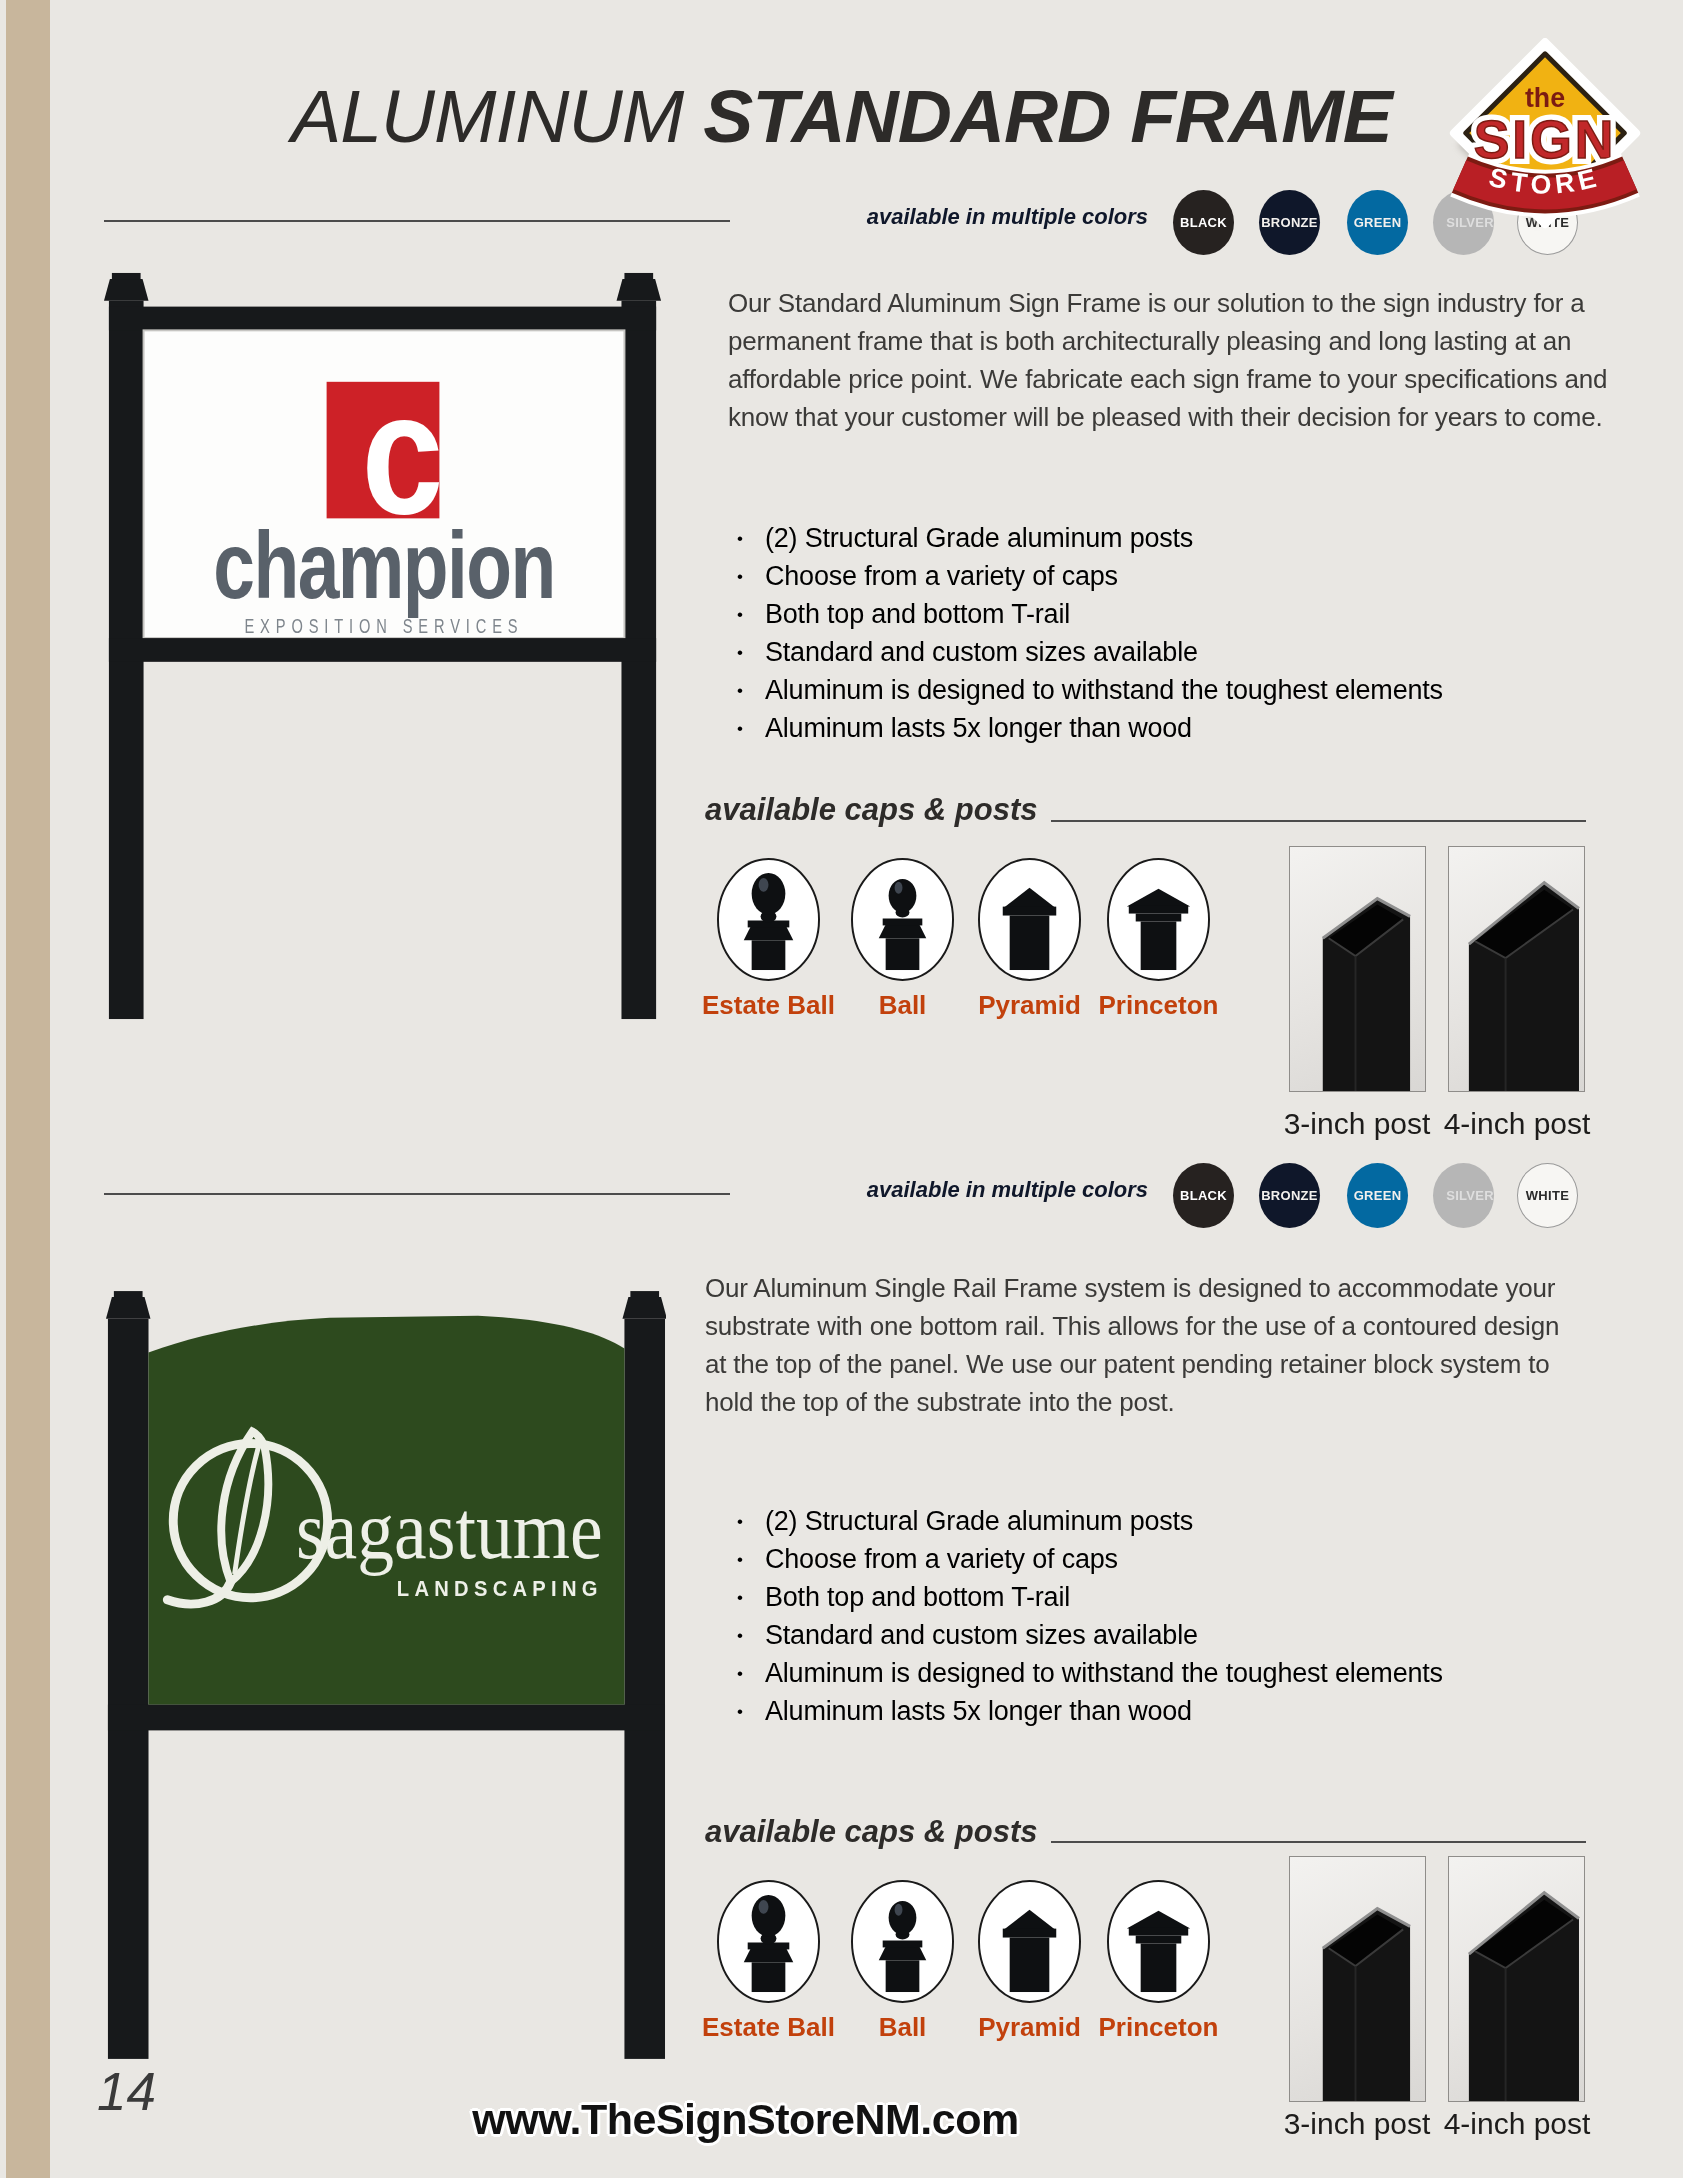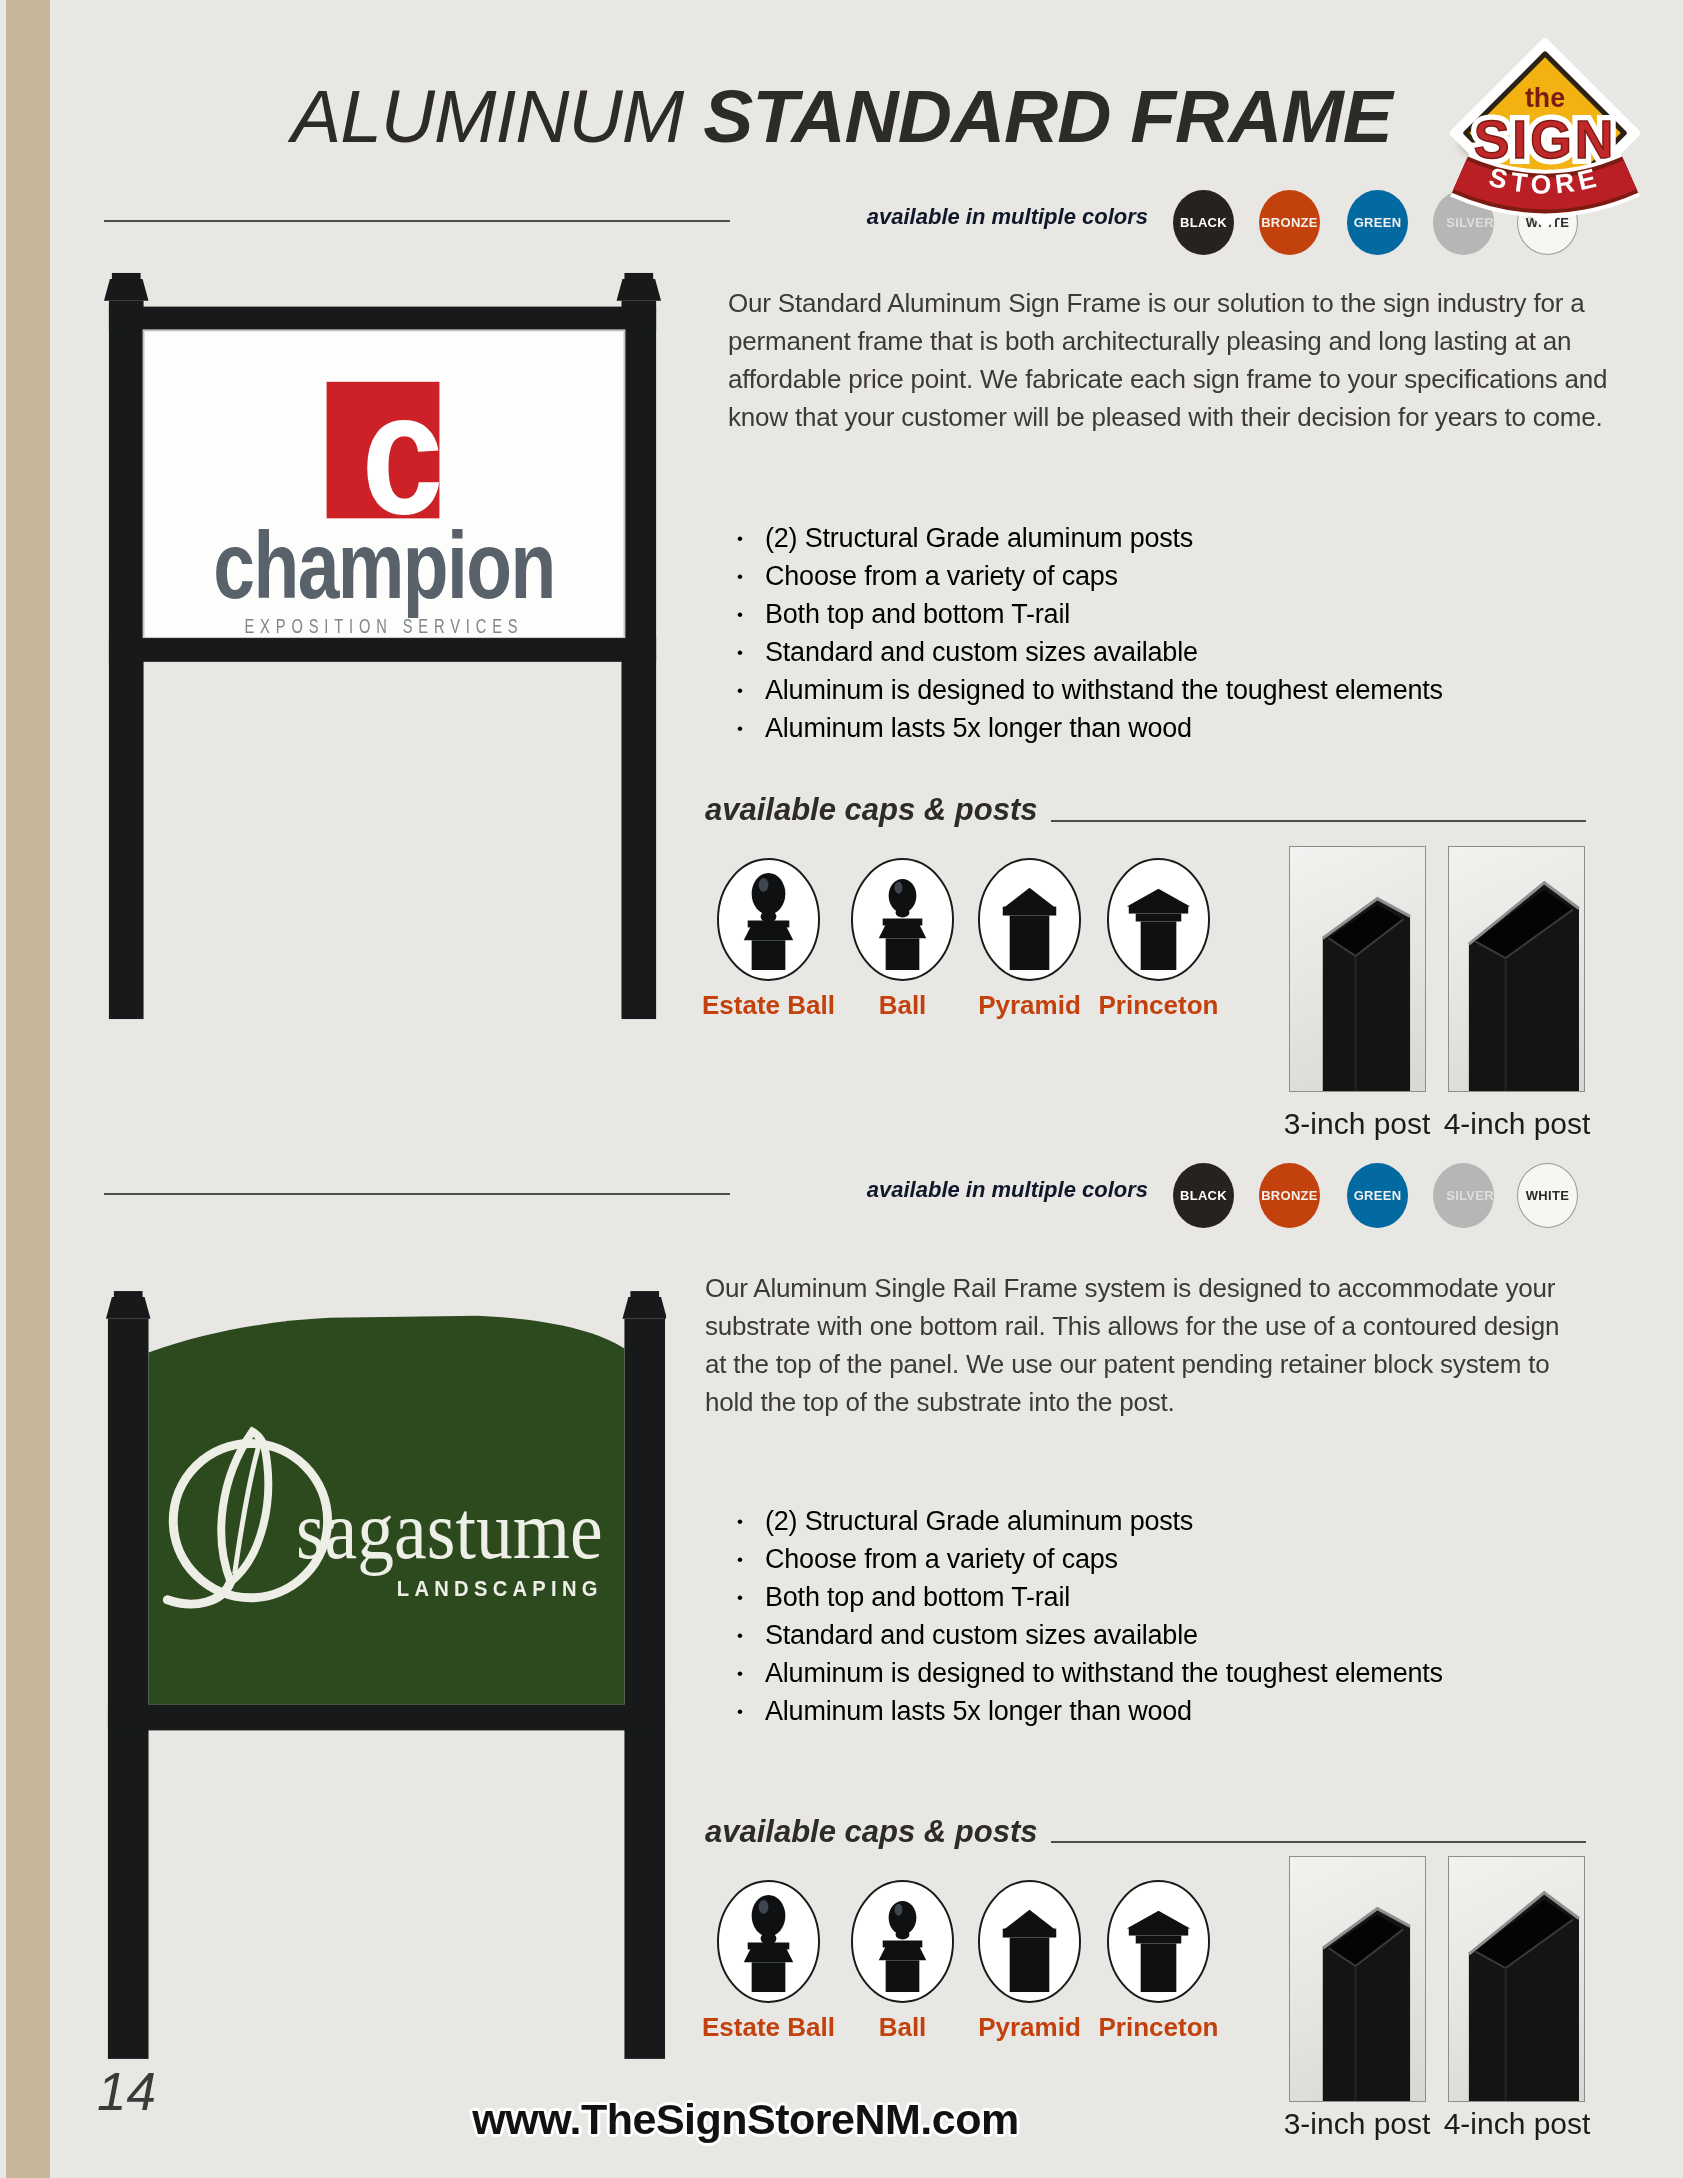--- a/index.html
+++ b/index.html
@@ -22,21 +22,21 @@
 
   .swatch-label{position:absolute;width:455px;text-align:right;font-style:italic;
                 font-weight:700;font-size:22px;color:#0f172a;}
   #slabel1{left:693px;top:204px;}
   #slabel2{left:693px;top:1177px;}
 
   .swatch{position:absolute;width:61px;height:65px;border-radius:50%;display:flex;
           align-items:center;justify-content:center;font-size:13px;font-weight:700;
           letter-spacing:0.3px;}
   .c-black{background:#262220;color:#ffffff;}
-  .c-bronze{background:#c2410c;color:#f3f0ed;}
+  .c-bronze{background:#0f172a;color:#f3f0ed;}
   .c-green{background:#0369a1;color:#f3f0ed;}
   .c-silver{background:#b6b6b6;color:#dedede;justify-content:flex-end;}
   .c-white{background:#f7f6f3;color:#2b2b2b;border:1.5px solid #9a9a9a;box-sizing:border-box;}
 
   .desc{position:absolute;left:705px;width:881px;font-size:26px;line-height:38px;
         color:#3b3a38;letter-spacing:-0.2px;margin:0;}
   #desc1{top:284px;margin-left:23px;}
   #desc2{top:1269px;}
 
   .bullets{position:absolute;left:735px;width:871px;list-style:none;margin:0;padding:0;

